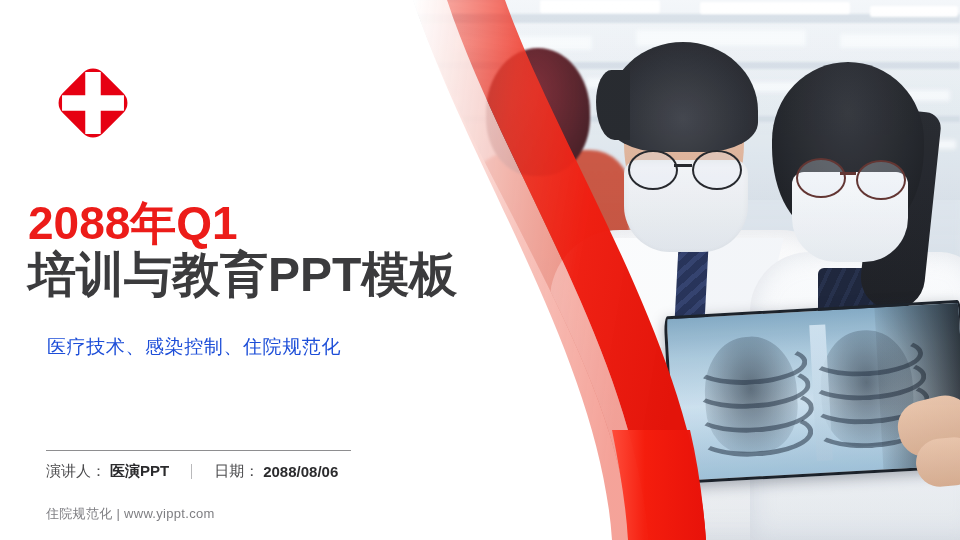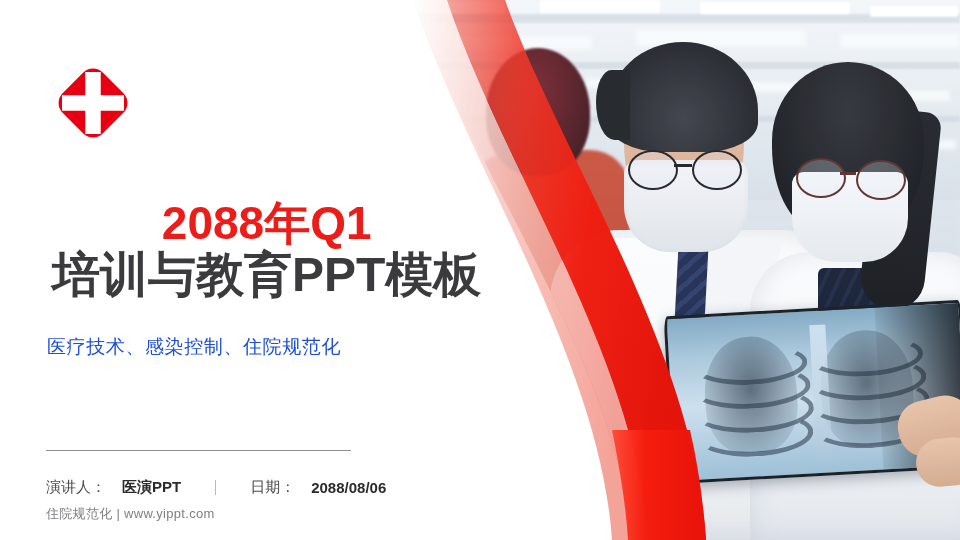--- a/index.html
+++ b/index.html
@@ -206,21 +206,21 @@
     pointer-events: none;
   }
 
   
   .content { position: absolute; inset: 0; }
 
   .logo {
     position: absolute; left: 50px; top: 60px; width: 86px; height: 86px;
   }
 
-  .title-block { position: absolute; left: 52px; top: 200px; text-align: center; }
+  .title-block { position: absolute; left: 28px; top: 200px; }
   .title-line1 {
     font-size: 46px;
     font-weight: 700;
     letter-spacing: 0px;
     line-height: 1.04;
     color: #ec1c19;
     white-space: nowrap;
   }
   .title-line2 {
     font-size: 48px;
@@ -237,27 +237,27 @@
     letter-spacing: .6px;
     white-space: nowrap;
   }
 
   .divider {
     position: absolute; left: 46px; top: 450px;
     width: 305px; height: 1px;
     background: #8e8e90;
   }
   .meta {
-    position: absolute; left: 46px; top: 478px;
+    position: absolute; left: 46px; top: 462px;
     font-size: 15px;
     color: #4a4a4c;
     white-space: nowrap;
     display: flex;
     align-items: center;
-    gap: 16px;
+    gap: 4px;
   }
   .meta .label { color: #4a4a4c; }
   .meta .value { font-weight: 700; color: #2b2b2d; }
   .meta .sep {
     display: inline-block;
     width: 1px; height: 15px;
     background: #b9b9bb;
     margin: 0 18px;
   }
 

